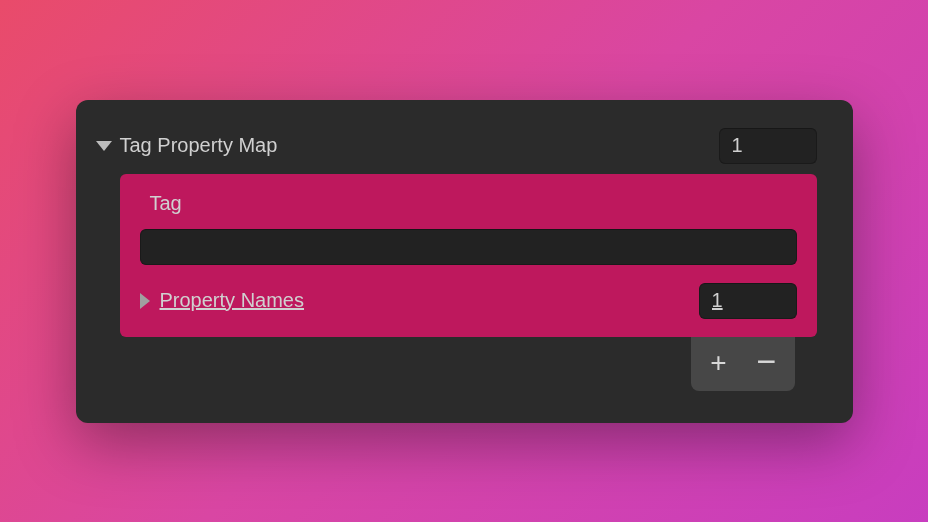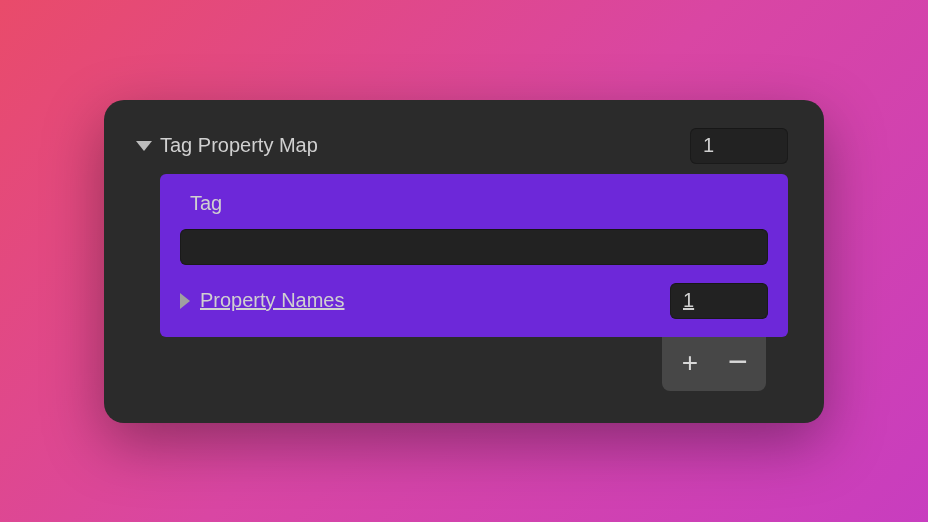--- a/index.html
+++ b/index.html
@@ -12,24 +12,24 @@
       height: 522px;
       background: linear-gradient(135deg, #e94b6a 0%, #d946a3 50%, #c83dbf 100%);
       display: flex;
       align-items: center;
       justify-content: center;
       font-family: -apple-system, BlinkMacSystemFont, "Segoe UI", Arial, sans-serif;
       font-size: 20px;
       color: #d0d0d0;
     }
     .panel {
-      width: 720px;
+      width: 777px;
       background: #2b2b2b;
-      border-radius: 20px;
-      padding: 28px 36px 32px 32px;
+      border-radius: 12px;
+      padding: 28px 36px 32px 20px;
       box-shadow: 0 20px 60px rgba(0,0,0,0.35);
     }
     .header-row {
       display: flex;
       align-items: center;
       justify-content: space-between;
       margin-bottom: 10px;
     }
     .header-left {
       display: flex;
@@ -59,21 +59,21 @@
       border: 1px solid #1a1a1a;
       border-top-color: #171717;
       border-radius: 6px;
       color: #d0d0d0;
       font-size: 20px;
       padding: 0 12px;
       outline: none;
       font-family: inherit;
     }
     .inner-block {
-      background: #6d28d9;
+      background: #be185d;
       border-radius: 6px;
       padding: 18px 20px 18px 20px;
       margin-left: 24px;
     }
     .tag-label {
       margin-left: 10px;
       margin-bottom: 14px;
     }
     .text-input {
       width: 100%;

